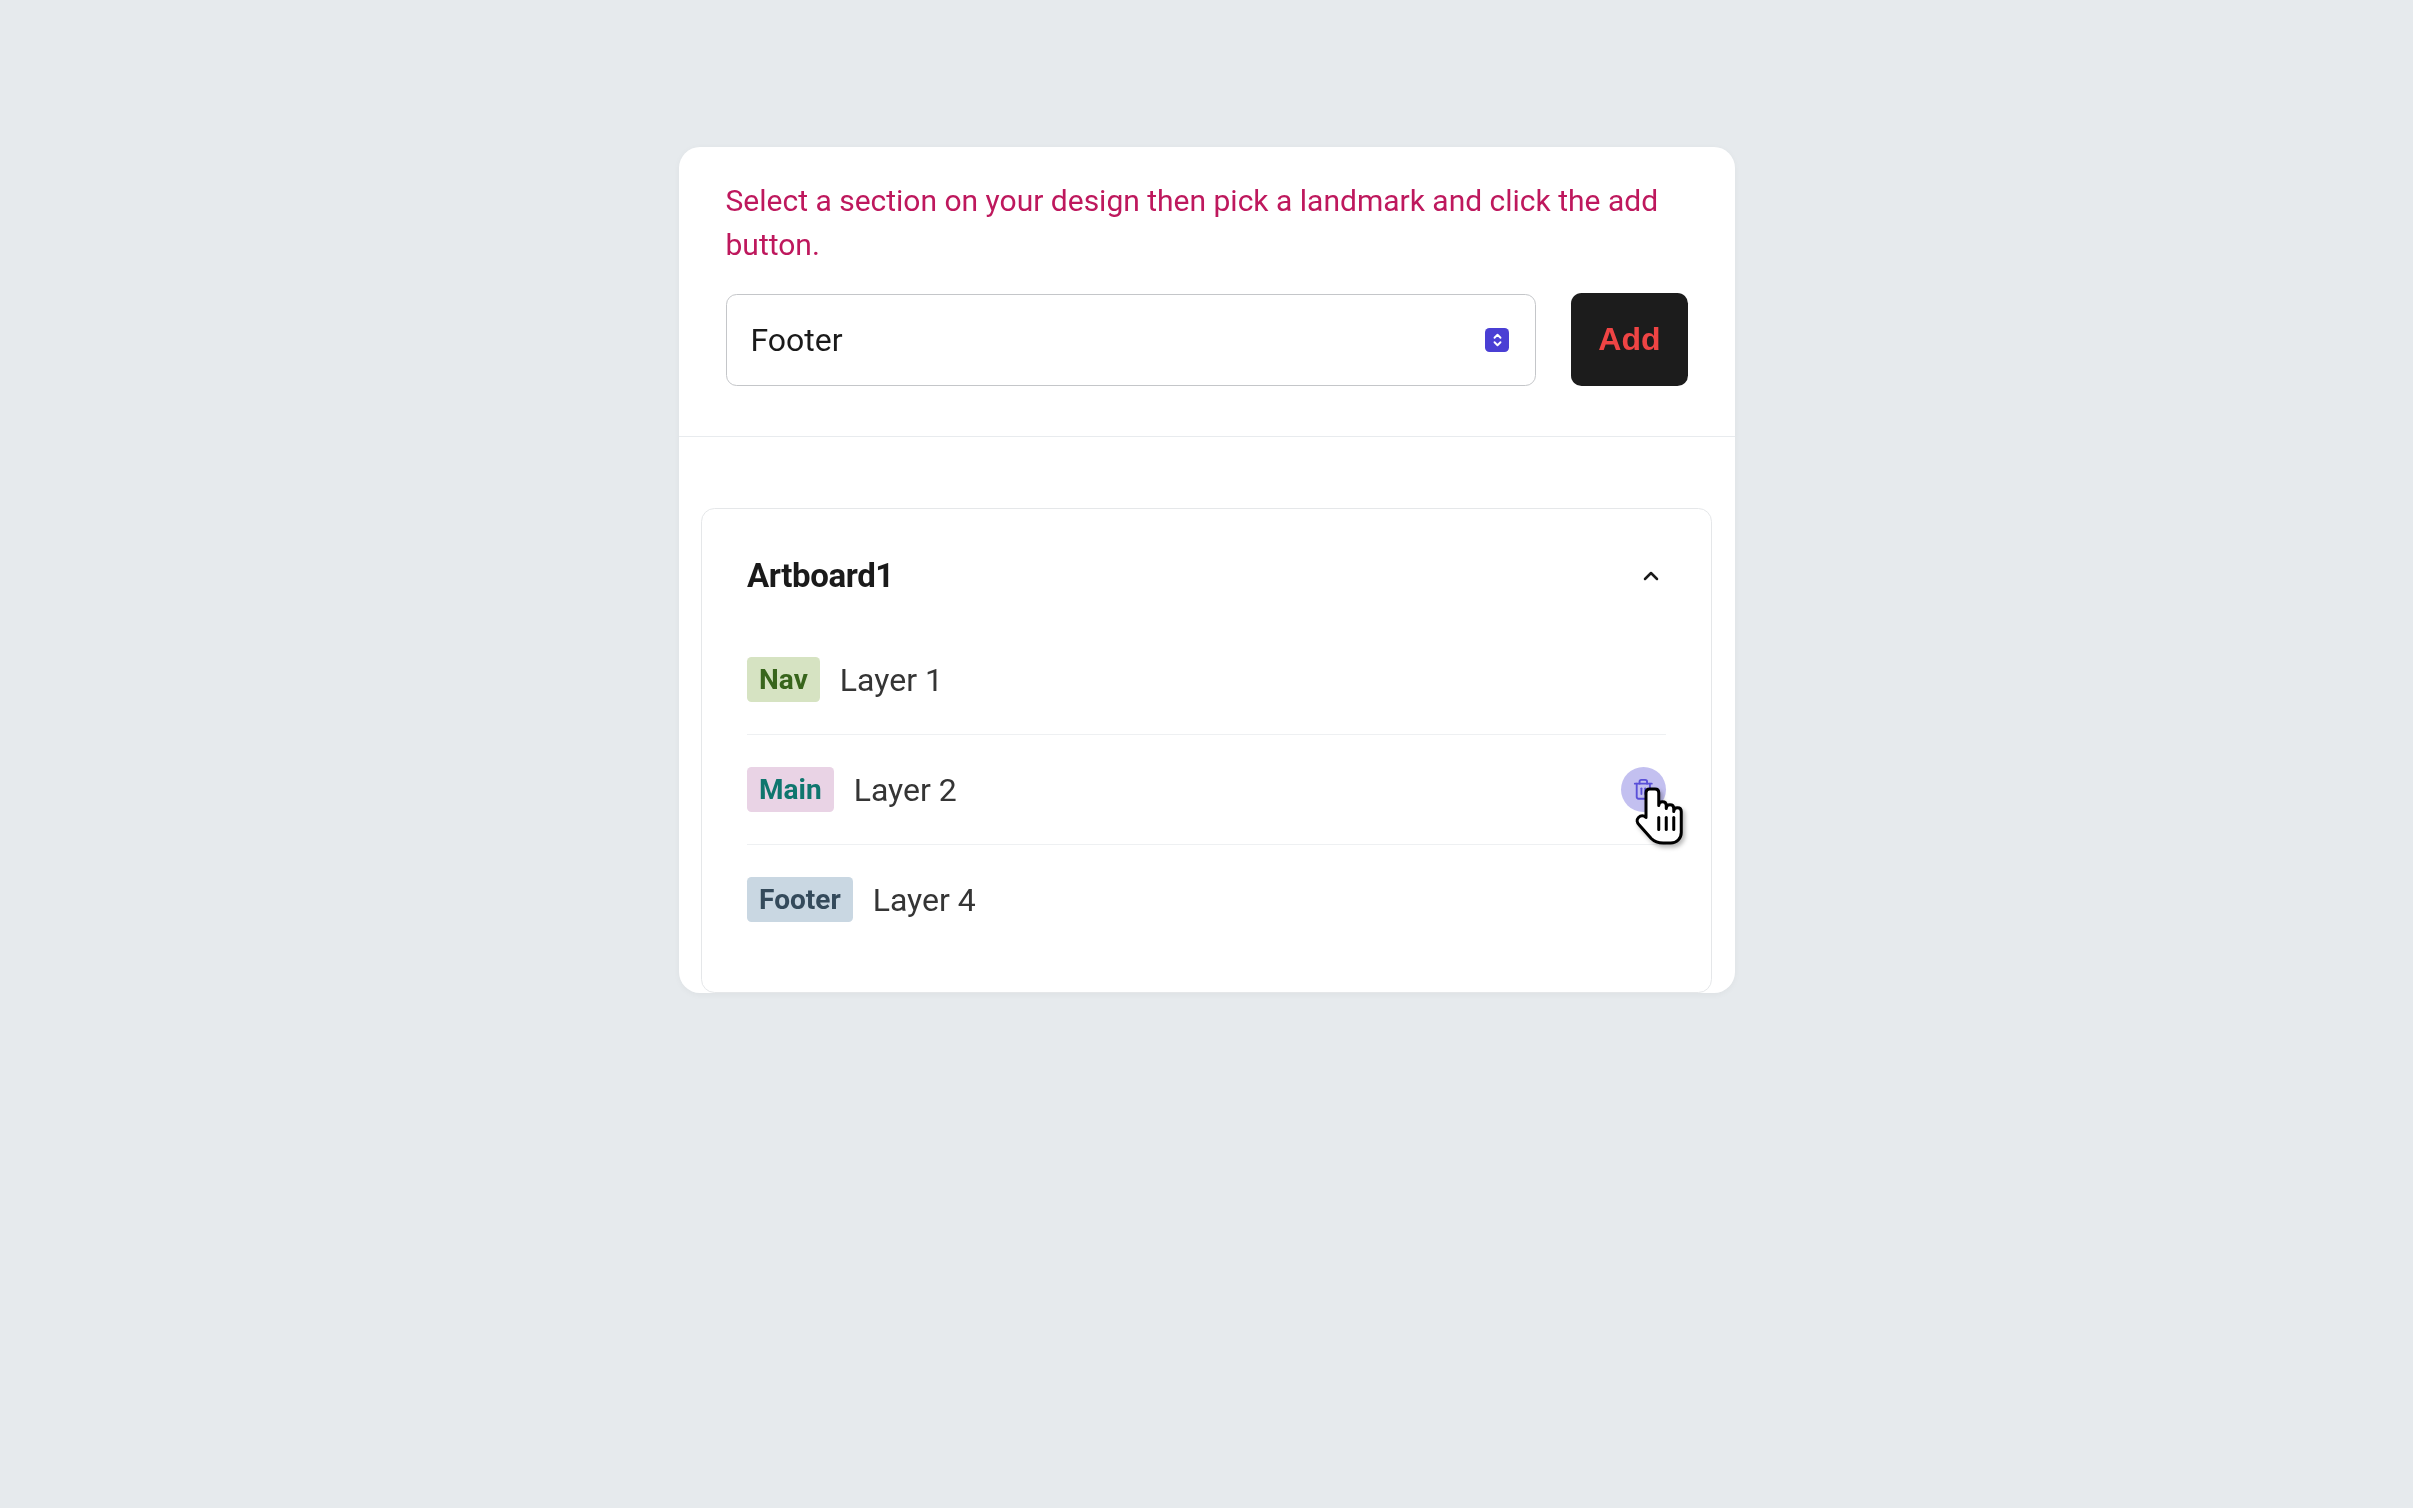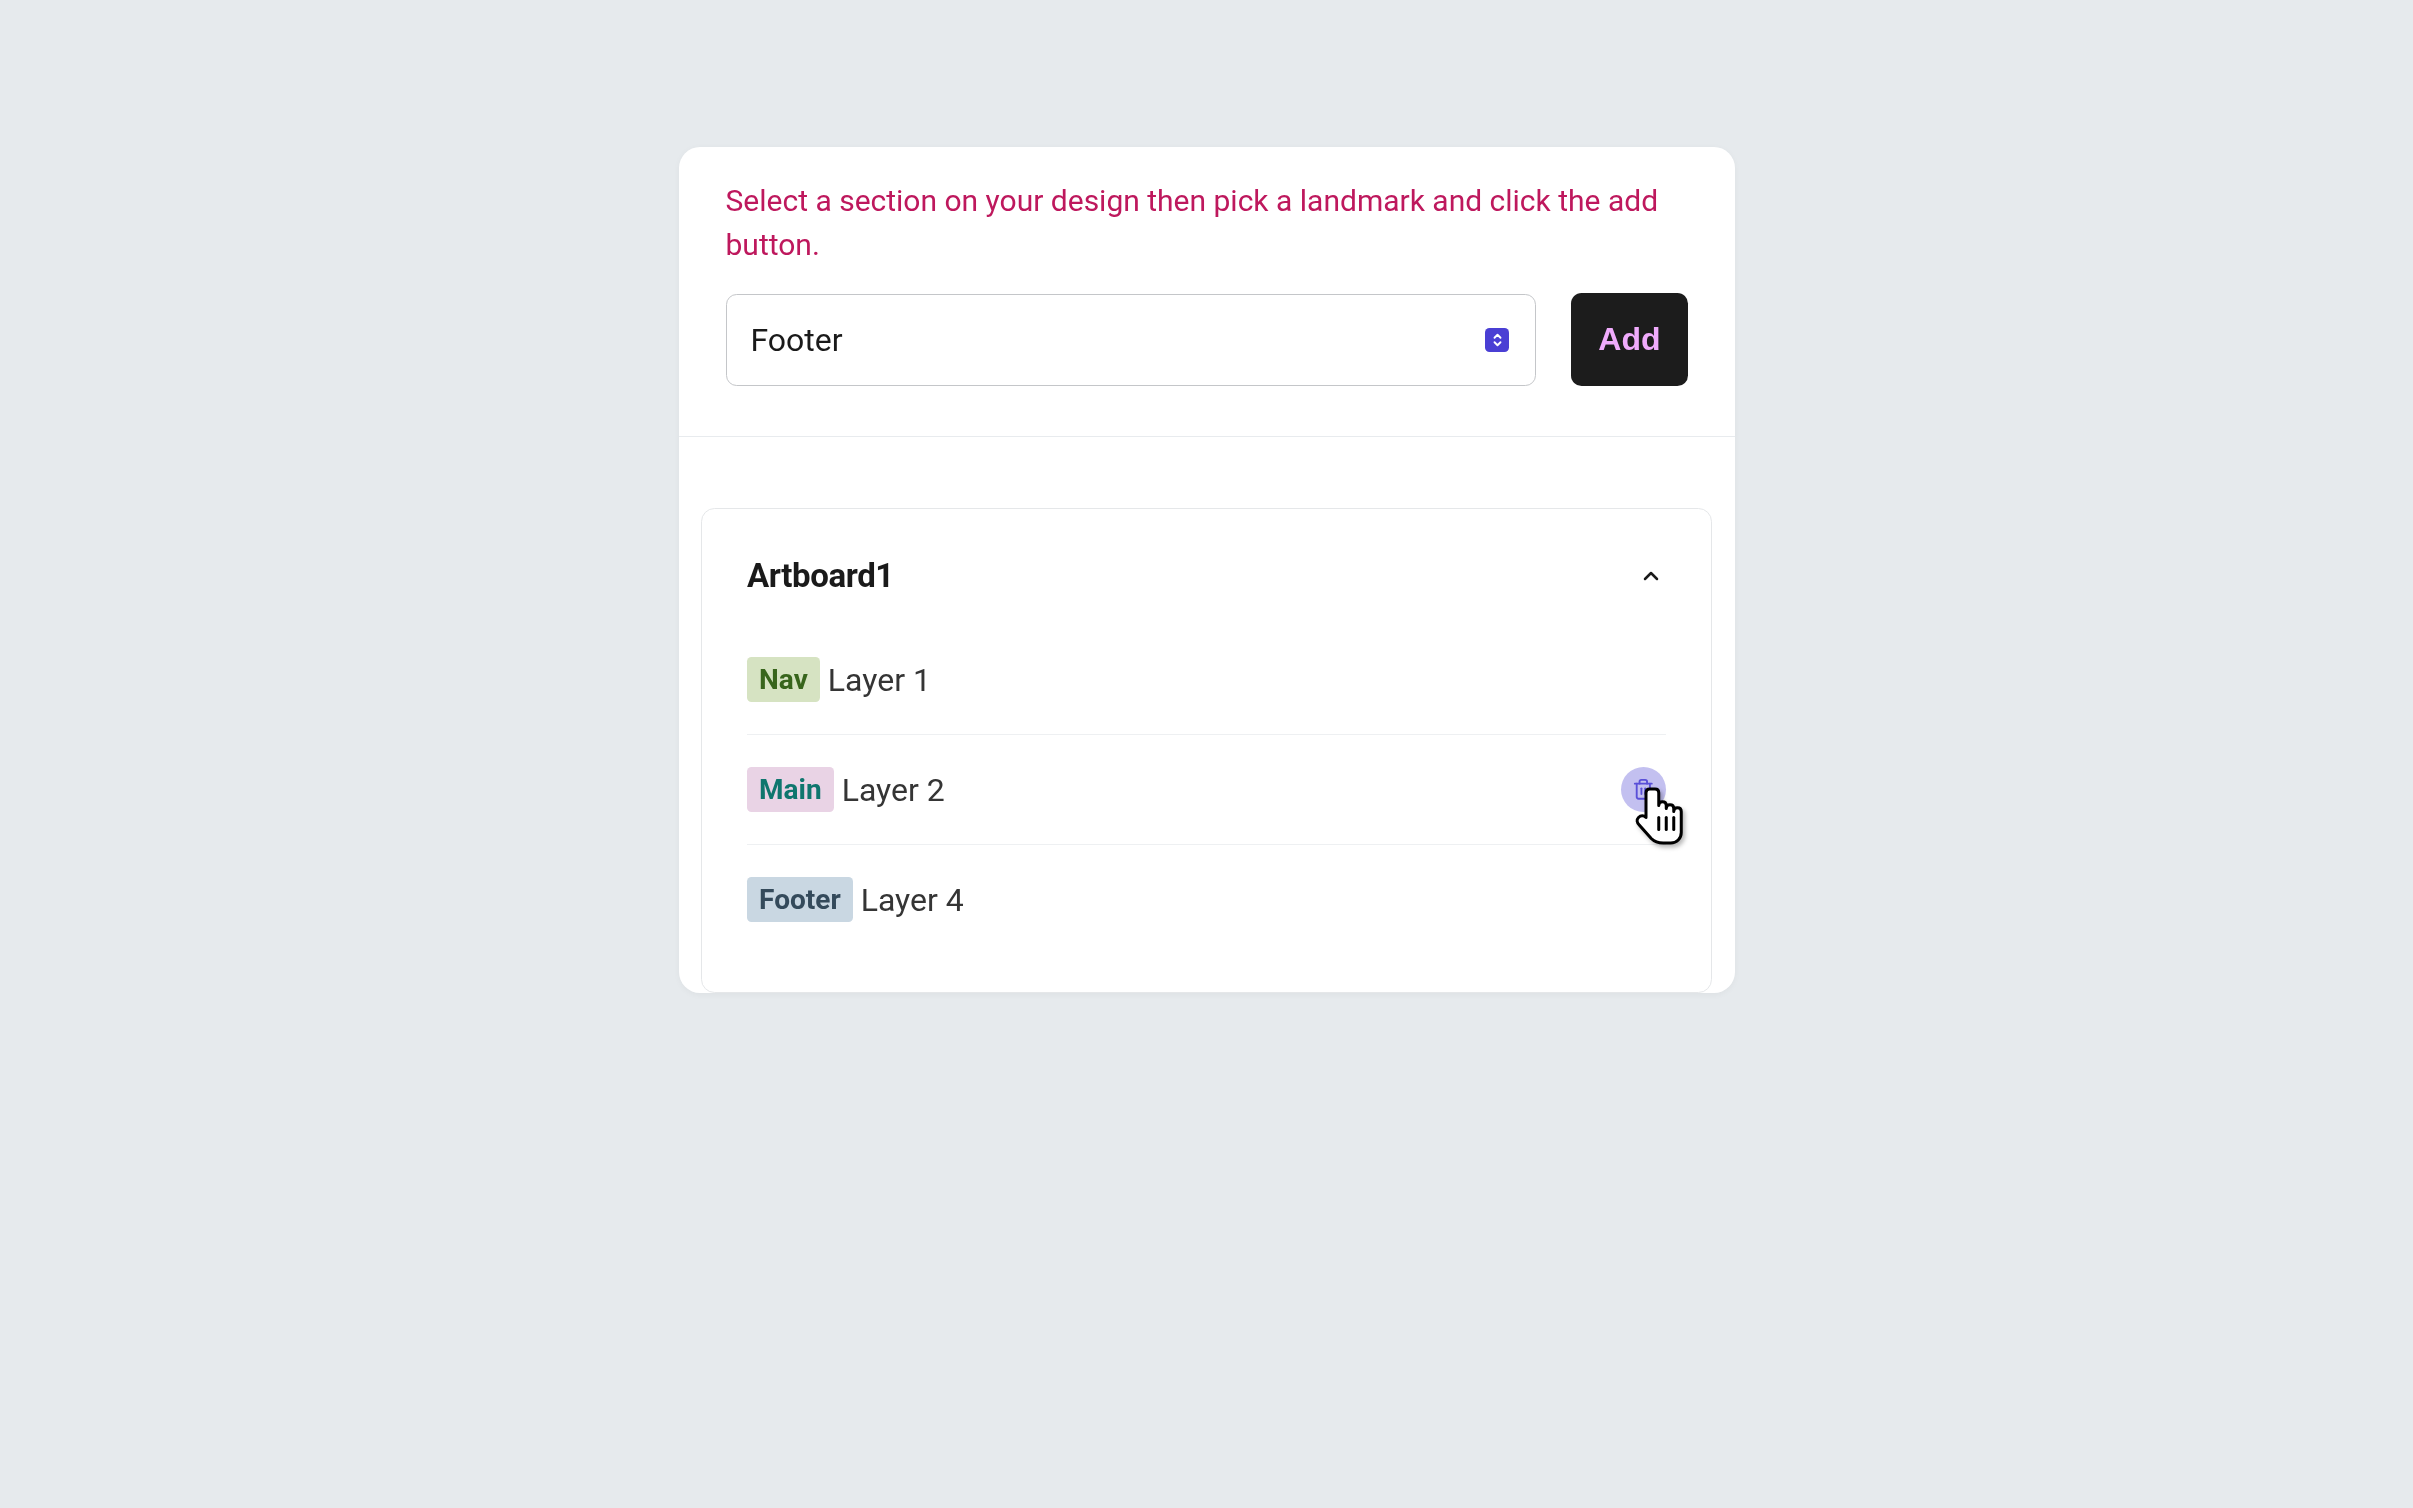--- a/index.html
+++ b/index.html
@@ -89,21 +89,21 @@
       border-radius: 4.5px;
       display: flex;
       flex-direction: column;
       align-items: center;
       justify-content: center;
       gap: 1.5px;
     }
     .add-btn {
       height: 93px;
       background: #1c1c1c;
-      color: #f0abfc;
+      color: #ef4444;
       font-size: 32px;
       font-weight: 700;
       border: none;
       padding: 0 27px;
       border-radius: 10.6px;
       cursor: pointer;
     }
     .artboard-section {
       padding: 71px 22.6px 0 22.6px;
     }
@@ -128,21 +128,21 @@
       width: 30px;
       height: 30px;
       display: flex;
       align-items: center;
       justify-content: center;
       cursor: pointer;
     }
     .layer-row {
       display: flex;
       align-items: center;
-      gap: 8px;
+      gap: 20px;
       padding: 32px 0;
       border-bottom: 1.5px solid #eef0f2;
       position: relative;
     }
     .layer-row:last-child {
       border-bottom: none;
     }
     .tag {
       font-size: 28px;
       font-weight: 700;

